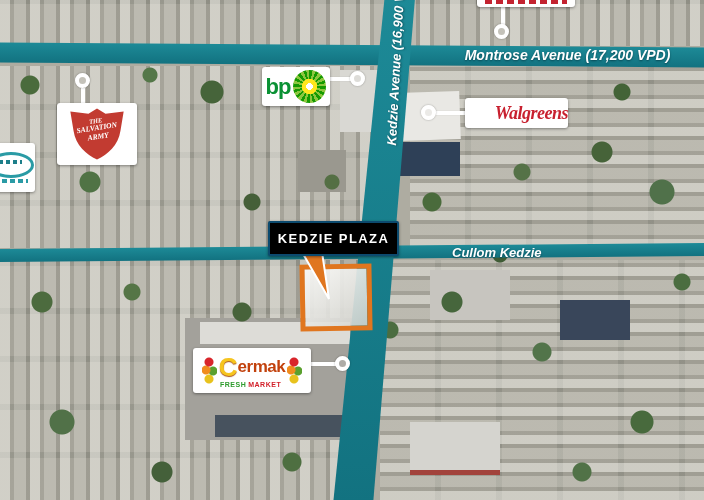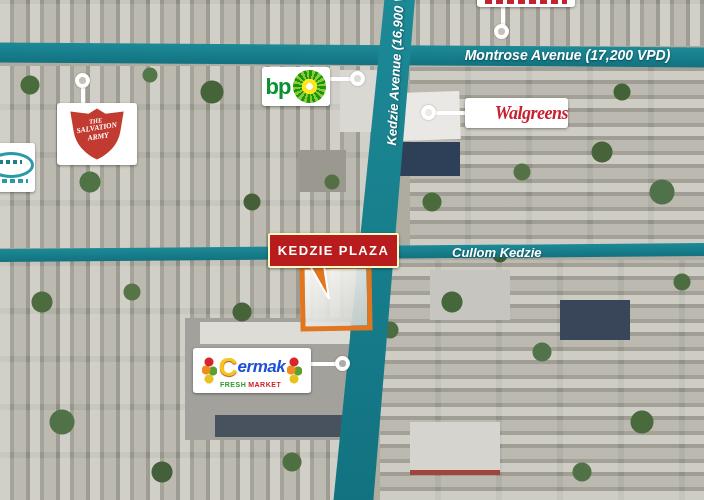--- a/index.html
+++ b/index.html
@@ -80,41 +80,41 @@
   .pl-squiggle{position:absolute;left:10px;top:17px;width:30px;height:4px;
     background:repeating-linear-gradient(90deg,#1d7f8a 0 4px,transparent 4px 7px);}
   .pl-sub{position:absolute;left:4px;top:36px;width:42px;height:4px;
     background:repeating-linear-gradient(90deg,#2a9ba5 0 5px,transparent 5px 8px);}
 
   .partial-top{left:477px;top:-16px;width:98px;height:23px;border-radius:0 0 3px 3px;}
   .pt-redtext{position:absolute;left:8px;bottom:3px;width:82px;height:5px;
     background:repeating-linear-gradient(90deg,#c32330 0 7px,transparent 7px 11px);}
 
   
-  .callout{left:268px;top:233px;width:127px;height:31px;background:#b91c1c;
-    border:2px solid #fef9c3;border-radius:2px;z-index:7;display:flex;align-items:center;justify-content:center;
+  .callout{left:268px;top:221px;width:127px;height:31px;background:#000000;
+    border:2px solid #0c4a6e;border-radius:2px;z-index:7;display:flex;align-items:center;justify-content:center;
     box-shadow:0 1px 3px rgba(0,0,0,.45);}
   .callout-label{color:#fff;font-weight:bold;font-size:13px;letter-spacing:1.4px;}
   .pointer-svg{left:296px;top:252px;width:40px;height:50px;z-index:6;}
 
   .site-outline{left:300px;top:264px;width:62px;height:57px;border:5px solid #e0761f;
     transform:rotate(-1deg);z-index:4;
     background:linear-gradient(145deg,rgba(250,250,248,.92),rgba(213,213,208,.88));}
 
   
   .cermak-card{left:193px;top:348px;width:118px;height:45px;display:flex;align-items:center;justify-content:center;gap:2px;}
   .fruit{width:15px;height:28px;background-image:
     radial-gradient(circle at 7px 5px,#d8252b 0 4px,transparent 5px),
     radial-gradient(circle at 4px 13px,#f08c1e 0 4px,transparent 5px),
     radial-gradient(circle at 11px 14px,#5aa02e 0 4px,transparent 5px),
     radial-gradient(circle at 7px 22px,#e8c21d 0 4px,transparent 5px);}
   .cermak-text{display:flex;flex-direction:column;align-items:center;line-height:1;}
   .cermak-line1{display:flex;align-items:center;}
   .cermak-c{font-size:26px;font-weight:bold;color:#f6c51e;text-shadow:0 1px 1px #a8521a;}
-  .cermak-rest{font-size:17px;font-weight:bold;font-style:italic;color:#1d4ed8;letter-spacing:-.5px;}
+  .cermak-rest{font-size:17px;font-weight:bold;color:#c2410c;letter-spacing:-.5px;}
   .cermak-line2{margin-top:1px;display:flex;gap:2px;align-self:flex-end;padding-right:4px;}
   .cermak-fresh{font-size:7px;font-weight:bold;color:#2e9b2e;letter-spacing:.5px;}
   .cermak-market{font-size:7px;font-weight:bold;color:#d2202a;letter-spacing:.5px;}
 </style>
 </head>
 <body>
 
 <div class="map">
 
   <div>

